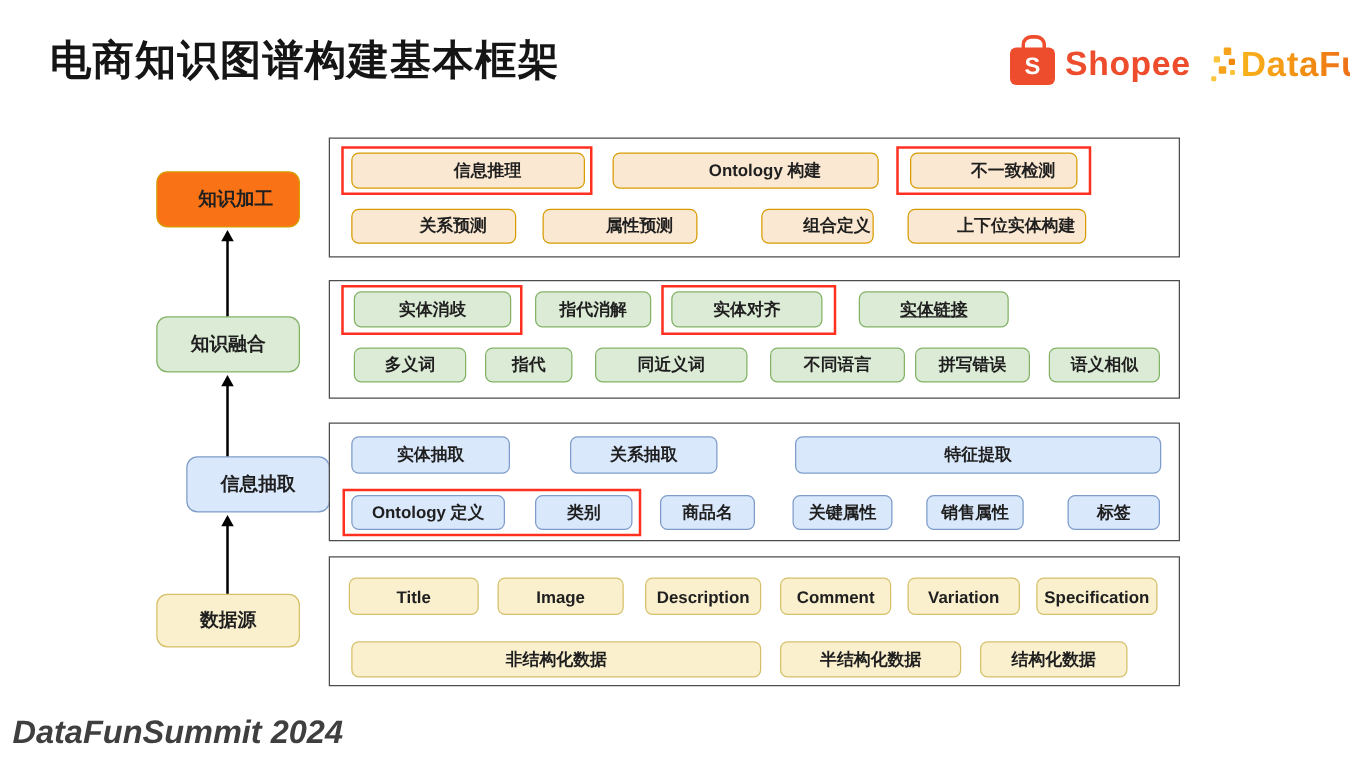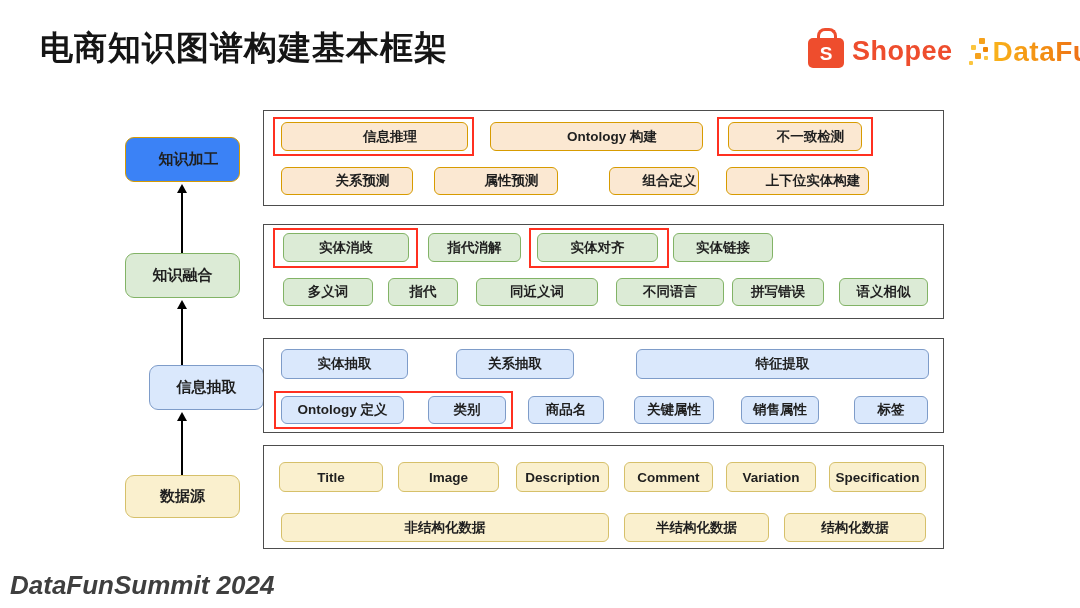--- a/index.html
+++ b/index.html
@@ -28,21 +28,21 @@
   .d5{left:0px;top:26px;width:4px;height:4px;background:#FBC53F;}
   .d6{left:15px;top:21px;width:4px;height:4px;background:#FBC53F;}
   .datafun-text{font-size:28px;font-weight:800;letter-spacing:0.5px;
        background:linear-gradient(90deg,#F9B31B 0%,#F28A12 45%,#E95420 100%);
        -webkit-background-clip:text;background-clip:text;color:transparent;}
 
   
   .stage{position:absolute;left:125px;width:115px;border-radius:9px;border:1px solid;
          display:flex;align-items:center;justify-content:center;
          font-size:15px;font-weight:600;color:#1f1f1f;box-sizing:border-box;}
-  .stage.orange{background:#3b82f6;border-color:#D79B00;padding-left:12px;}
+  .stage.orange{background:#f97316;border-color:#D79B00;padding-left:12px;}
   .stage.green {background:#DCEBD6;border-color:#82B366;}
   .stage.blue  {background:#DAE8FC;border-color:#7E9CC9;margin-left:24px;}
   .stage.yellow{background:#FAF0CE;border-color:#D6C06A;}
 
   
   .arrow{position:absolute;left:172px;width:20px;display:flex;flex-direction:column;align-items:center;}
   .arrow .head{width:0;height:0;border-left:5px solid transparent;border-right:5px solid transparent;
                border-bottom:9px solid #000;}
   .arrow .line{width:2px;flex:1;background:#000;margin-top:-1px;}
 
@@ -120,21 +120,21 @@
     <div class="box orange" style="left:345px;top:56px;width:90px;height:28px;">组合定义</div>
     <div class="box orange" style="left:462px;top:56px;width:143px;height:28px;">上下位实体构建</div>
   </div>
 
   <div class="frame" style="top:224px;height:95px;">
     <div class="hl" style="left:9px;top:3px;width:145px;height:40px;"></div>
     <div class="box green" style="left:19px;top:8px;width:126px;height:29px;">实体消歧</div>
     <div class="box green" style="left:164px;top:8px;width:93px;height:29px;">指代消解</div>
     <div class="hl" style="left:265px;top:3px;width:140px;height:40px;"></div>
     <div class="box green" style="left:273px;top:8px;width:121px;height:29px;">实体对齐</div>
-    <div class="box green" style="left:409px;top:8px;width:100px;height:29px;">实体链接</div>
+    <div class="box green" style="left:423px;top:8px;width:120px;height:29px;text-decoration:underline;">实体链接</div>
     <div class="box green" style="left:19px;top:53px;width:90px;height:28px;">多义词</div>
     <div class="box green" style="left:124px;top:53px;width:70px;height:28px;">指代</div>
     <div class="box green" style="left:212px;top:53px;width:122px;height:28px;">同近义词</div>
     <div class="box green" style="left:352px;top:53px;width:108px;height:28px;">不同语言</div>
     <div class="box green" style="left:468px;top:53px;width:92px;height:28px;">拼写错误</div>
     <div class="box green" style="left:575px;top:53px;width:89px;height:28px;font-family:Liberation Mono, monospace;">语义相似</div>
   </div>
 
   <div class="frame" style="top:338px;height:95px;">
     <div class="box blue" style="left:17px;top:10px;width:127px;height:30px;">实体抽取</div>
@@ -151,18 +151,18 @@
 
   <div class="frame" style="top:445px;height:104px;">
     <div class="box yellow" style="left:15px;top:16px;width:104px;height:30px;">Title</div>
     <div class="box yellow" style="left:134px;top:16px;width:101px;height:30px;">Image</div>
     <div class="box yellow" style="left:252px;top:16px;width:93px;height:30px;">Description</div>
     <div class="box yellow" style="left:360px;top:16px;width:89px;height:30px;">Comment</div>
     <div class="box yellow" style="left:462px;top:16px;width:90px;height:30px;">Variation</div>
     <div class="box yellow" style="left:565px;top:16px;width:97px;height:30px;">Specification</div>
     <div class="box yellow" style="left:17px;top:67px;width:328px;height:29px;">非结构化数据</div>
     <div class="box yellow" style="left:360px;top:67px;width:145px;height:29px;">半结构化数据</div>
-    <div class="box yellow" style="left:520px;top:67px;width:142px;height:29px;">结构化数据</div>
+    <div class="box yellow" style="left:520px;top:67px;width:118px;height:29px;">结构化数据</div>
   </div>
 
   <div class="footer">DataFunSummit 2024</div>
 
 </div>
 
 </body></html>

